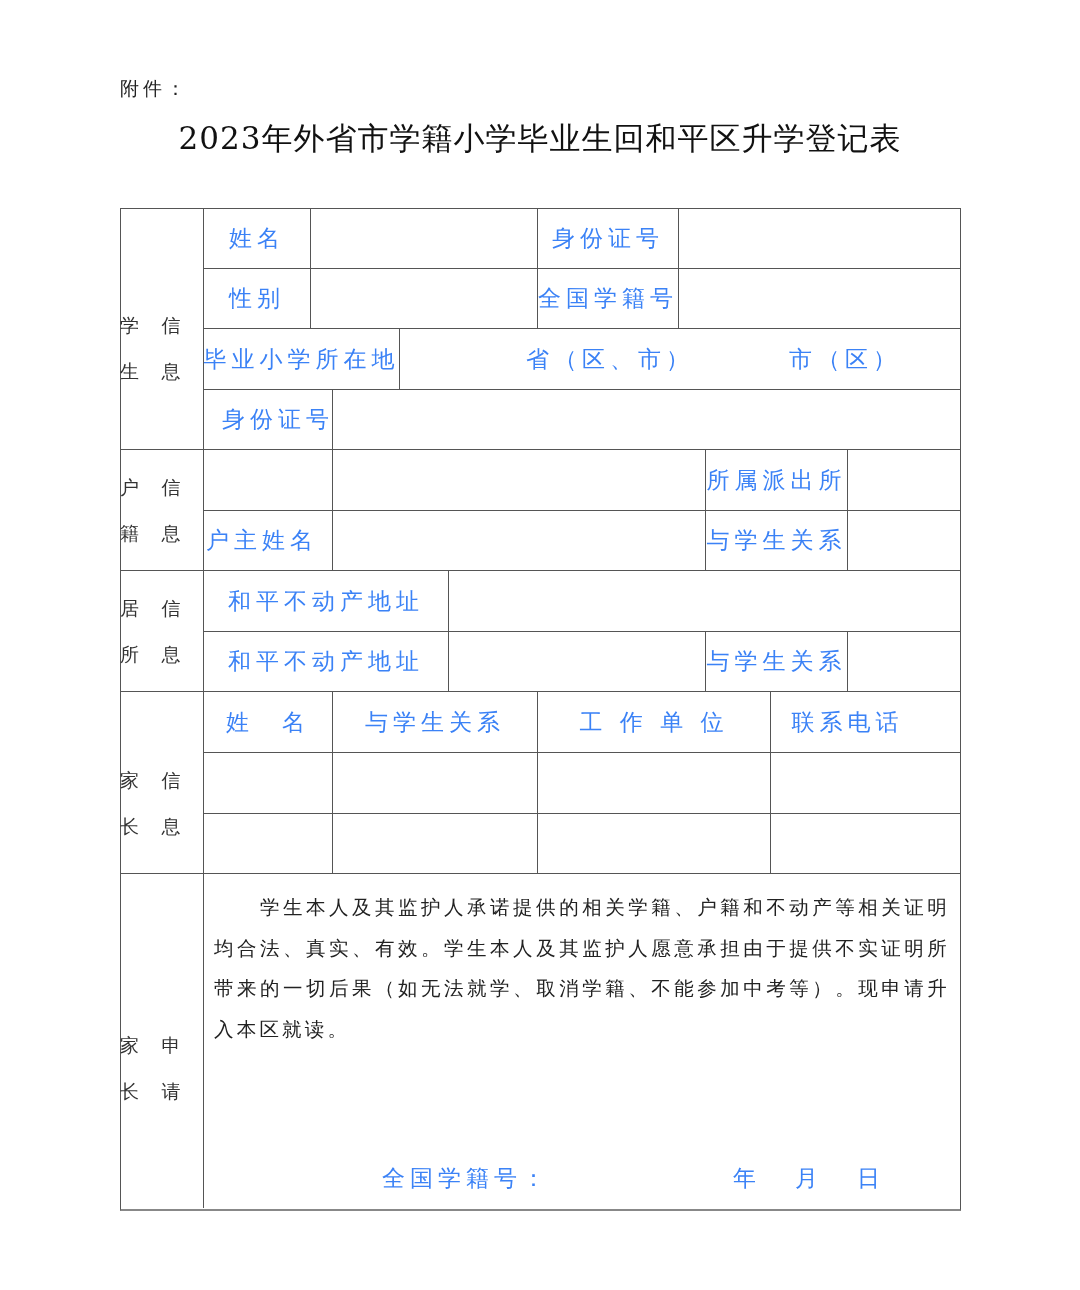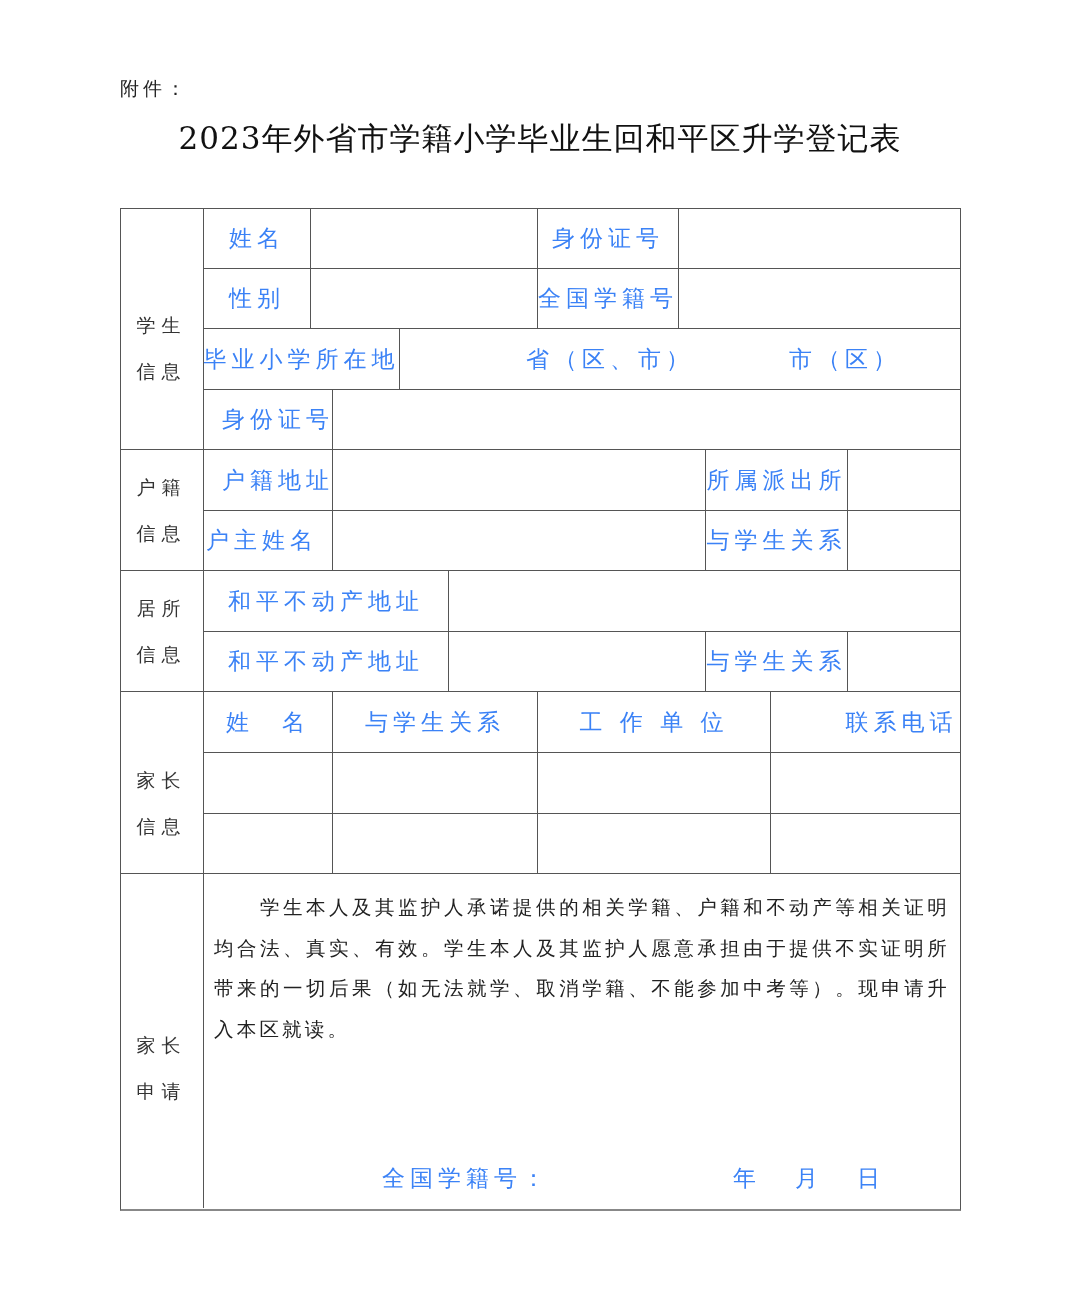--- a/index.html
+++ b/index.html
@@ -9,21 +9,21 @@
   .title { position: absolute; left: 0; width: 1080px; top: 118px; text-align: center;
            font-size: 31px; letter-spacing: 1px; color: #111; }
   .form { position: absolute; left: 120px; top: 208px; width: 840px; height: 1001px; }
   .ln { position: absolute; background: #555; }
   .h { height: 1px; }
   .v { width: 1px; }
   .outer { position: absolute; left: 0; top: 0; width: 839px; height: 1000px; border: 1px solid #555; border-bottom: 2px solid #888; }
   .cell { position: absolute; display: flex; align-items: center; justify-content: center;
           font-size: 23px; letter-spacing: 5px; color: #3b82f6; white-space: nowrap; }
   .left { justify-content: flex-start; padding-left: 18px; box-sizing: border-box; }
-  .sec { position: absolute; display: flex; flex-direction: column; align-items: center; justify-content: center;
+  .sec { position: absolute; display: flex; flex-direction: row; align-items: center; justify-content: center;
          font-size: 19px; letter-spacing: 6px; line-height: 46px; color: #333; }
   .field { position: absolute; }
   .para { position: absolute; left: 94px; top: 680px; width: 736px; font-size: 19.5px; line-height: 40.5px;
           letter-spacing: 3.2px; color: #222; text-indent: 46px; text-align: justify; }
 </style>
 </head>
 <body>
 
 <div class="attach">附件：</div>
 <div class="title">2023年外省市学籍小学毕业生回和平区升学登记表</div>
@@ -90,42 +90,41 @@
   <div class="field" style="left:559px; top:61px; width:281px; height:59px;"></div>
 
   <div class="cell" style="left:84px; top:121px; width:195px; height:60px;">毕业小学所在地</div>
   <div class="field" style="left:280px; top:121px; width:560px; height:60px;"></div>
   <div class="cell" style="left:420px; top:121px; width:140px; height:60px;">省（区、市）</div>
   <div class="cell" style="left:675px; top:121px; width:100px; height:60px;text-align:right;">市（区）</div>
 
   <div class="cell left" style="left:84px; top:182px; width:128px; height:59px;">身份证号</div>
   <div class="field" style="left:213px; top:182px; width:627px; height:59px;"></div>
 
-  <div class="cell left" style="left:84px; top:242px; width:128px; height:60px;">户籍地址</div>
   <div class="field" style="left:213px; top:242px; width:372px; height:60px;"></div>
   <div class="cell" style="left:586px; top:242px; width:141px; height:60px;">所属派出所</div>
   <div class="field" style="left:728px; top:242px; width:112px; height:60px;"></div>
 
   <div class="cell left" style="left:68px; top:303px; width:128px; height:59px;">户主姓名</div>
   <div class="field" style="left:213px; top:303px; width:372px; height:59px;"></div>
   <div class="cell" style="left:586px; top:303px; width:141px; height:59px;">与学生关系</div>
   <div class="field" style="left:728px; top:303px; width:112px; height:59px;"></div>
 
   <div class="cell" style="left:84px; top:363px; width:244px; height:60px;">和平不动产地址</div>
   <div class="field" style="left:329px; top:363px; width:511px; height:60px;"></div>
 
   <div class="cell" style="left:84px; top:424px; width:244px; height:59px;">和平不动产地址</div>
   <div class="field" style="left:329px; top:424px; width:256px; height:59px;"></div>
   <div class="cell" style="left:586px; top:424px; width:141px; height:59px;">与学生关系</div>
   <div class="field" style="left:728px; top:424px; width:112px; height:59px;"></div>
 
   <div class="cell" style="left:84px; top:484px; width:128px; height:60px;">姓　名</div>
   <div class="cell" style="left:213px; top:484px; width:204px; height:60px;">与学生关系</div>
   <div class="cell" style="left:418px; top:484px; width:232px; height:60px;">工 作 单 位</div>
-  <div class="cell" style="left:687px; top:484px; width:189px; height:60px;">联系电话</div>
+  <div class="cell" style="left:633px; top:484px; width:189px; height:60px;">联系电话</div>
 
   <div class="field" style="left:84px; top:545px; width:128px; height:60px;"></div>
   <div class="field" style="left:213px; top:545px; width:204px; height:60px;"></div>
   <div class="field" style="left:418px; top:545px; width:232px; height:60px;"></div>
   <div class="field" style="left:651px; top:545px; width:189px; height:60px;"></div>
 
   <div class="field" style="left:84px; top:606px; width:128px; height:59px;"></div>
   <div class="field" style="left:213px; top:606px; width:204px; height:59px;"></div>
   <div class="field" style="left:418px; top:606px; width:232px; height:59px;"></div>
   <div class="field" style="left:651px; top:606px; width:189px; height:59px;"></div>

